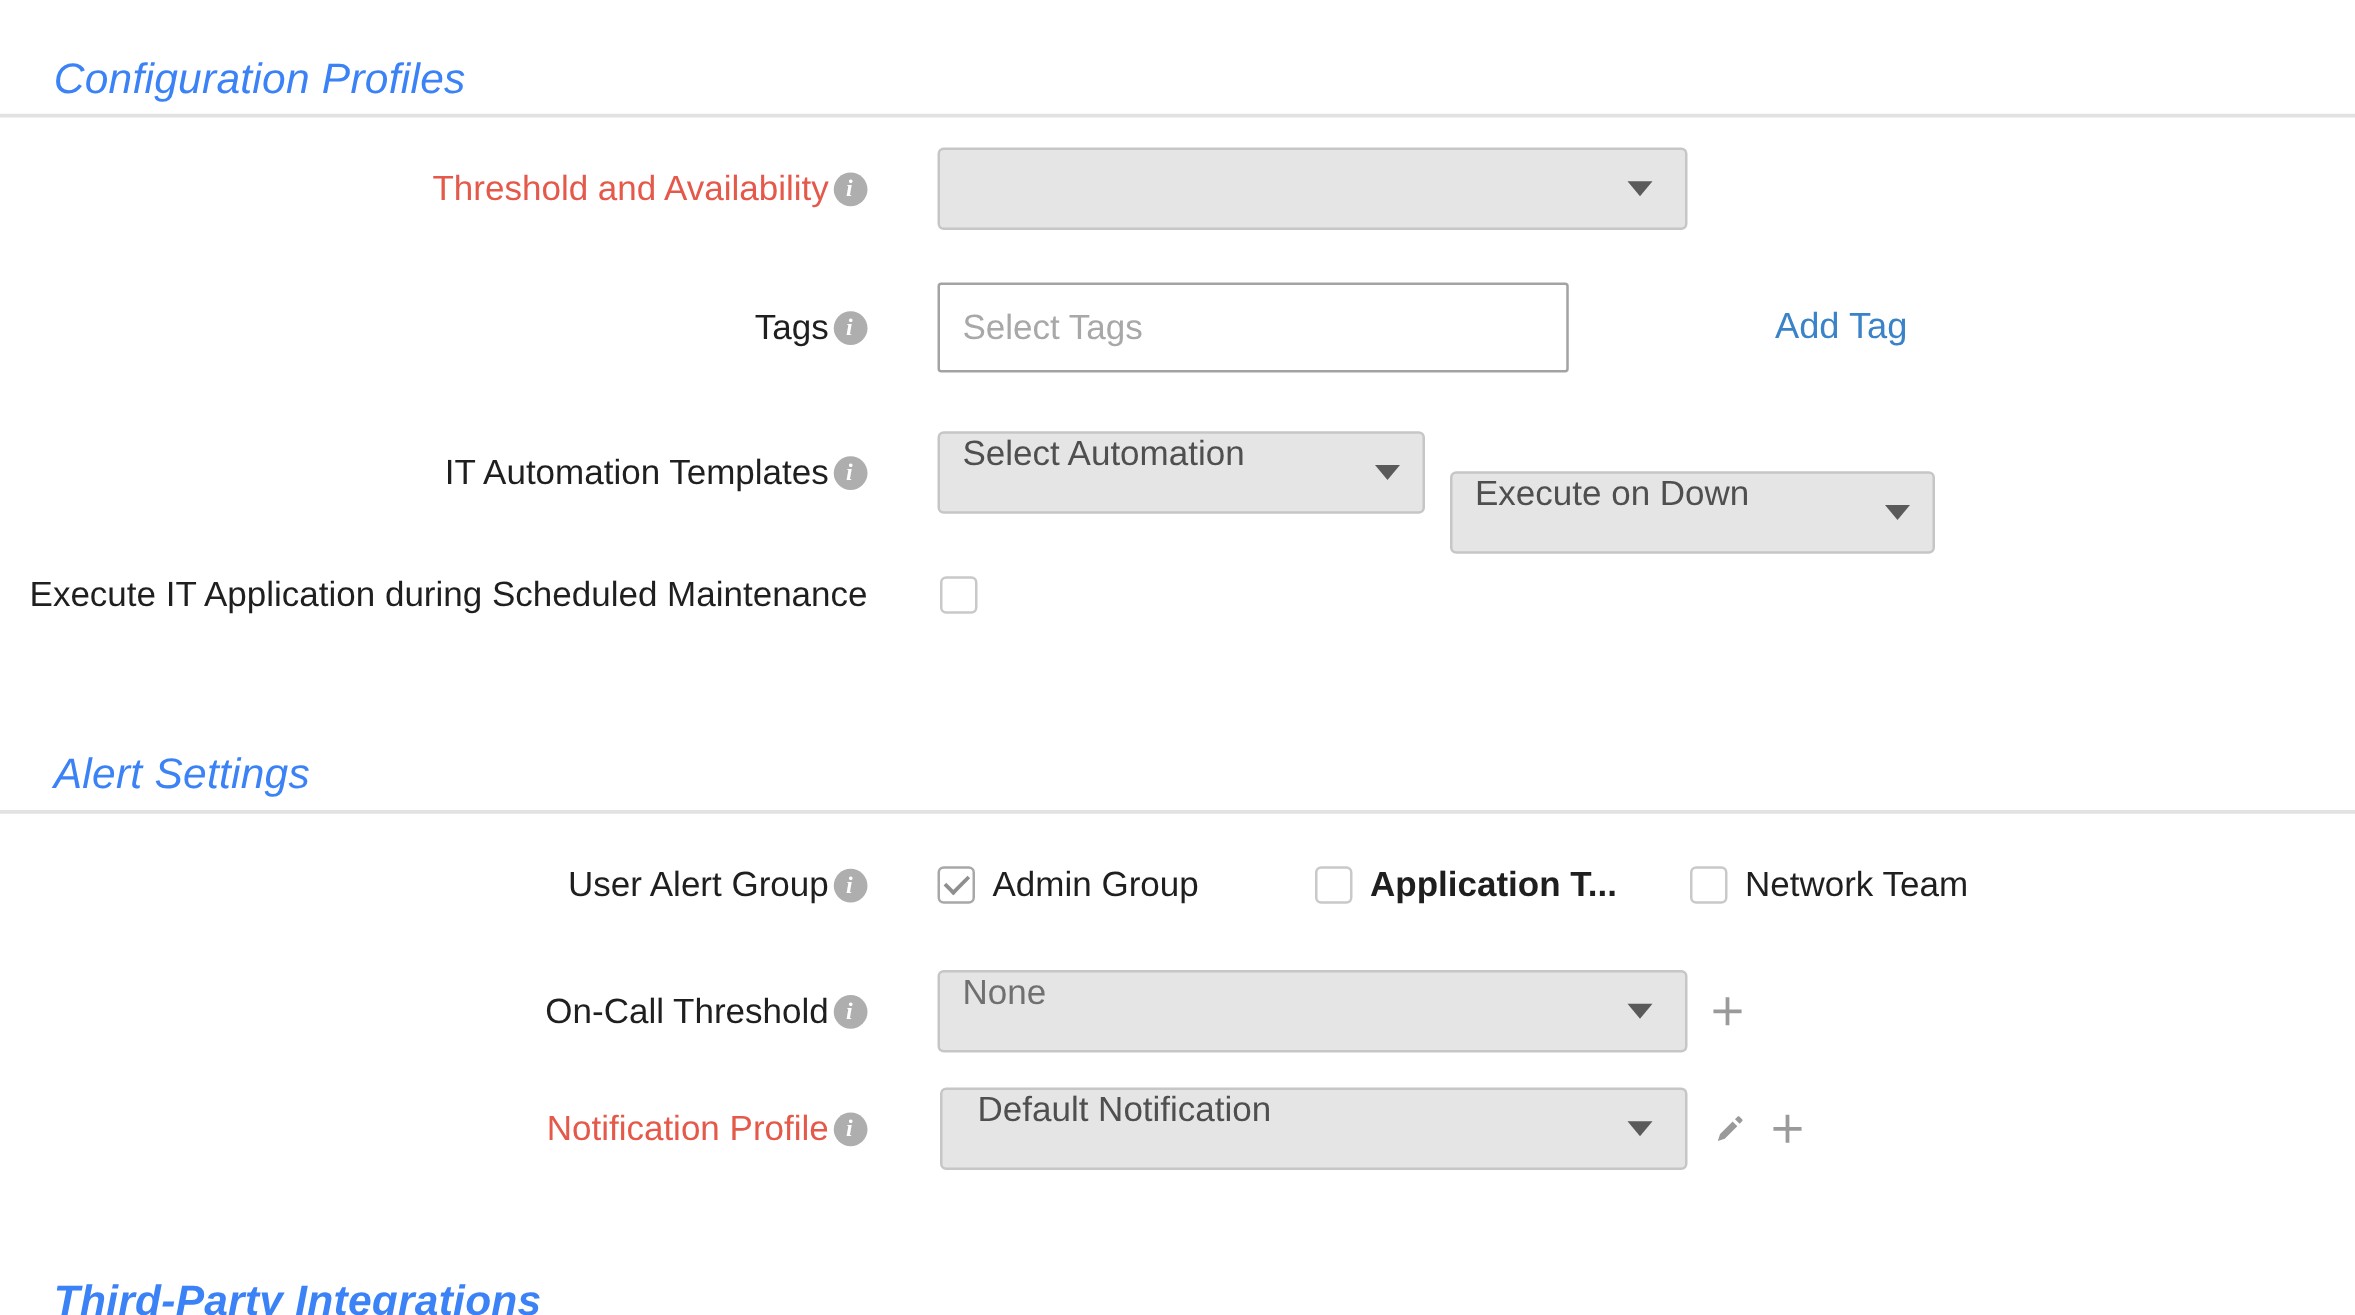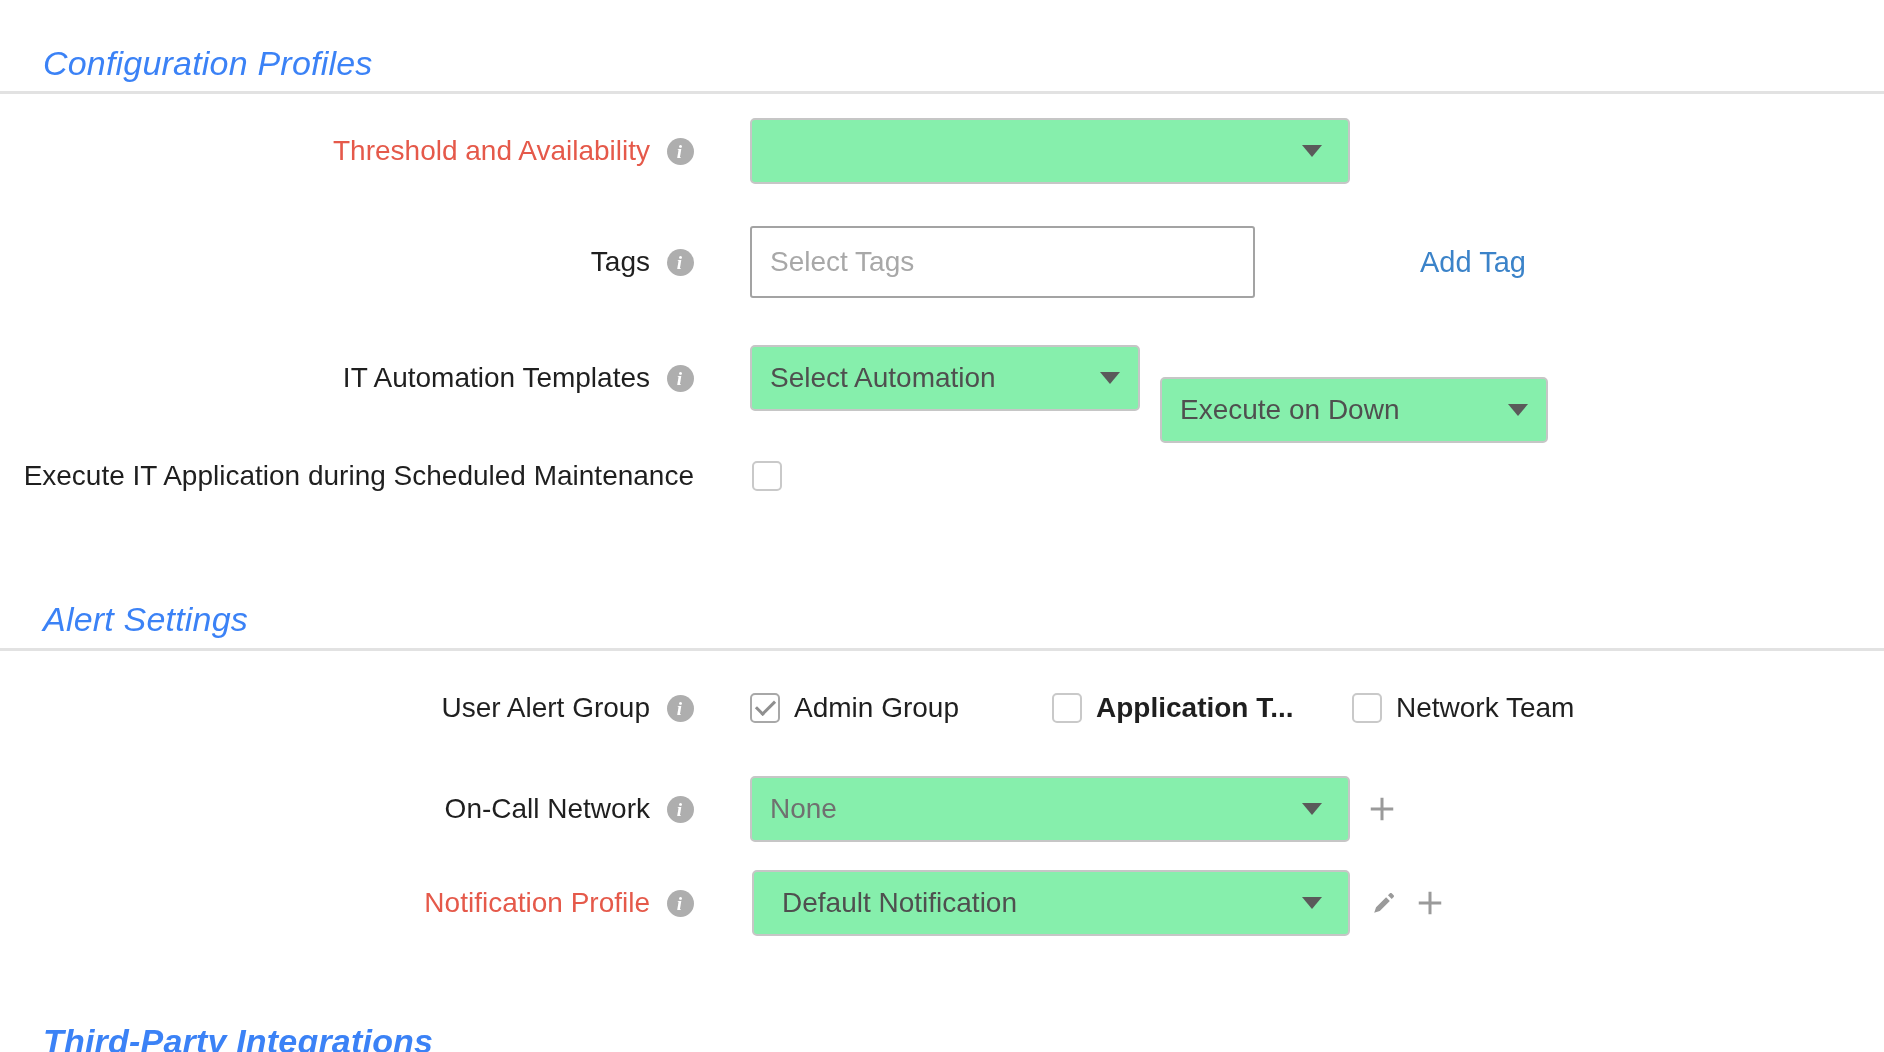--- a/index.html
+++ b/index.html
@@ -16,39 +16,39 @@
     letter-spacing:0.2px;font-weight:500;white-space:nowrap;font-style:italic;
   }
   .divider{
     position:absolute;left:0;width:1884px;height:3px;background:#e2e2e2;
   }
 
   
   .row{position:absolute;left:0;width:1884px;}
   .label-col{
     position:absolute;left:0;top:0;bottom:0;width:694px;
-    display:flex;align-items:center;justify-content:flex-end;gap:17px;
+    display:flex;align-items:center;justify-content:flex-end;gap:4px;
   }
   .field-label{font-size:28px;color:#1f1f1f;white-space:nowrap;}
   .field-label.required{color:#e5594a;}
 
   .info-icon{
     width:27px;height:27px;border-radius:50%;background:#aeaeae;flex:0 0 auto;
     display:flex;align-items:center;justify-content:center;
   }
   .info-icon span{
     color:#ffffff;font-family:"Liberation Serif", serif;font-style:italic;
     font-weight:bold;font-size:19px;line-height:1;transform:translateX(-1px);
   }
 
   
   .select{
-    position:absolute;top:0;height:66px;background:#86efac;
+    position:absolute;top:0;height:66px;background:#e5e5e5;
     border:2px solid #c6c6c6;border-radius:5px;box-sizing:border-box;
-    display:flex;align-items:center;padding:0 56px 0 18px;cursor:pointer;
+    display:flex;align-items:flex-start;padding:0 56px 0 18px;cursor:pointer;
   }
   .select .value{font-size:28px;color:#4f4f4f;white-space:nowrap;overflow:hidden;}
   .select .value.muted{color:#707070;}
   .caret{
     position:absolute;right:26px;top:50%;transform:translateY(-50%);
     width:0;height:0;border-left:10px solid transparent;
     border-right:10px solid transparent;border-top:12px solid #5a5a5a;
   }
   .caret.near{right:18px;}
 
@@ -175,21 +175,21 @@
     <div class="cb-option" style="left:1352px;">
       <span class="checkbox">
         
       </span>
       <span class="cb-label">Network Team</span>
     </div>
   </div>
 
   <div class="row" style="top:776px;height:66px;">
     <div class="label-col">
-      <span class="field-label">On-Call Network</span>
+      <span class="field-label">On-Call Threshold</span>
       <span class="info-icon">
           <span>i</span>
         </span>
     </div>
     <div class="select" style="left:750px;width:600px;">
       <span class="value muted">None</span>
       <span class="caret"></span>
     </div>
     <span class="icon-btn" style="left:1366px;">
       <svg width="30" height="30" viewBox="0 0 24 24">

